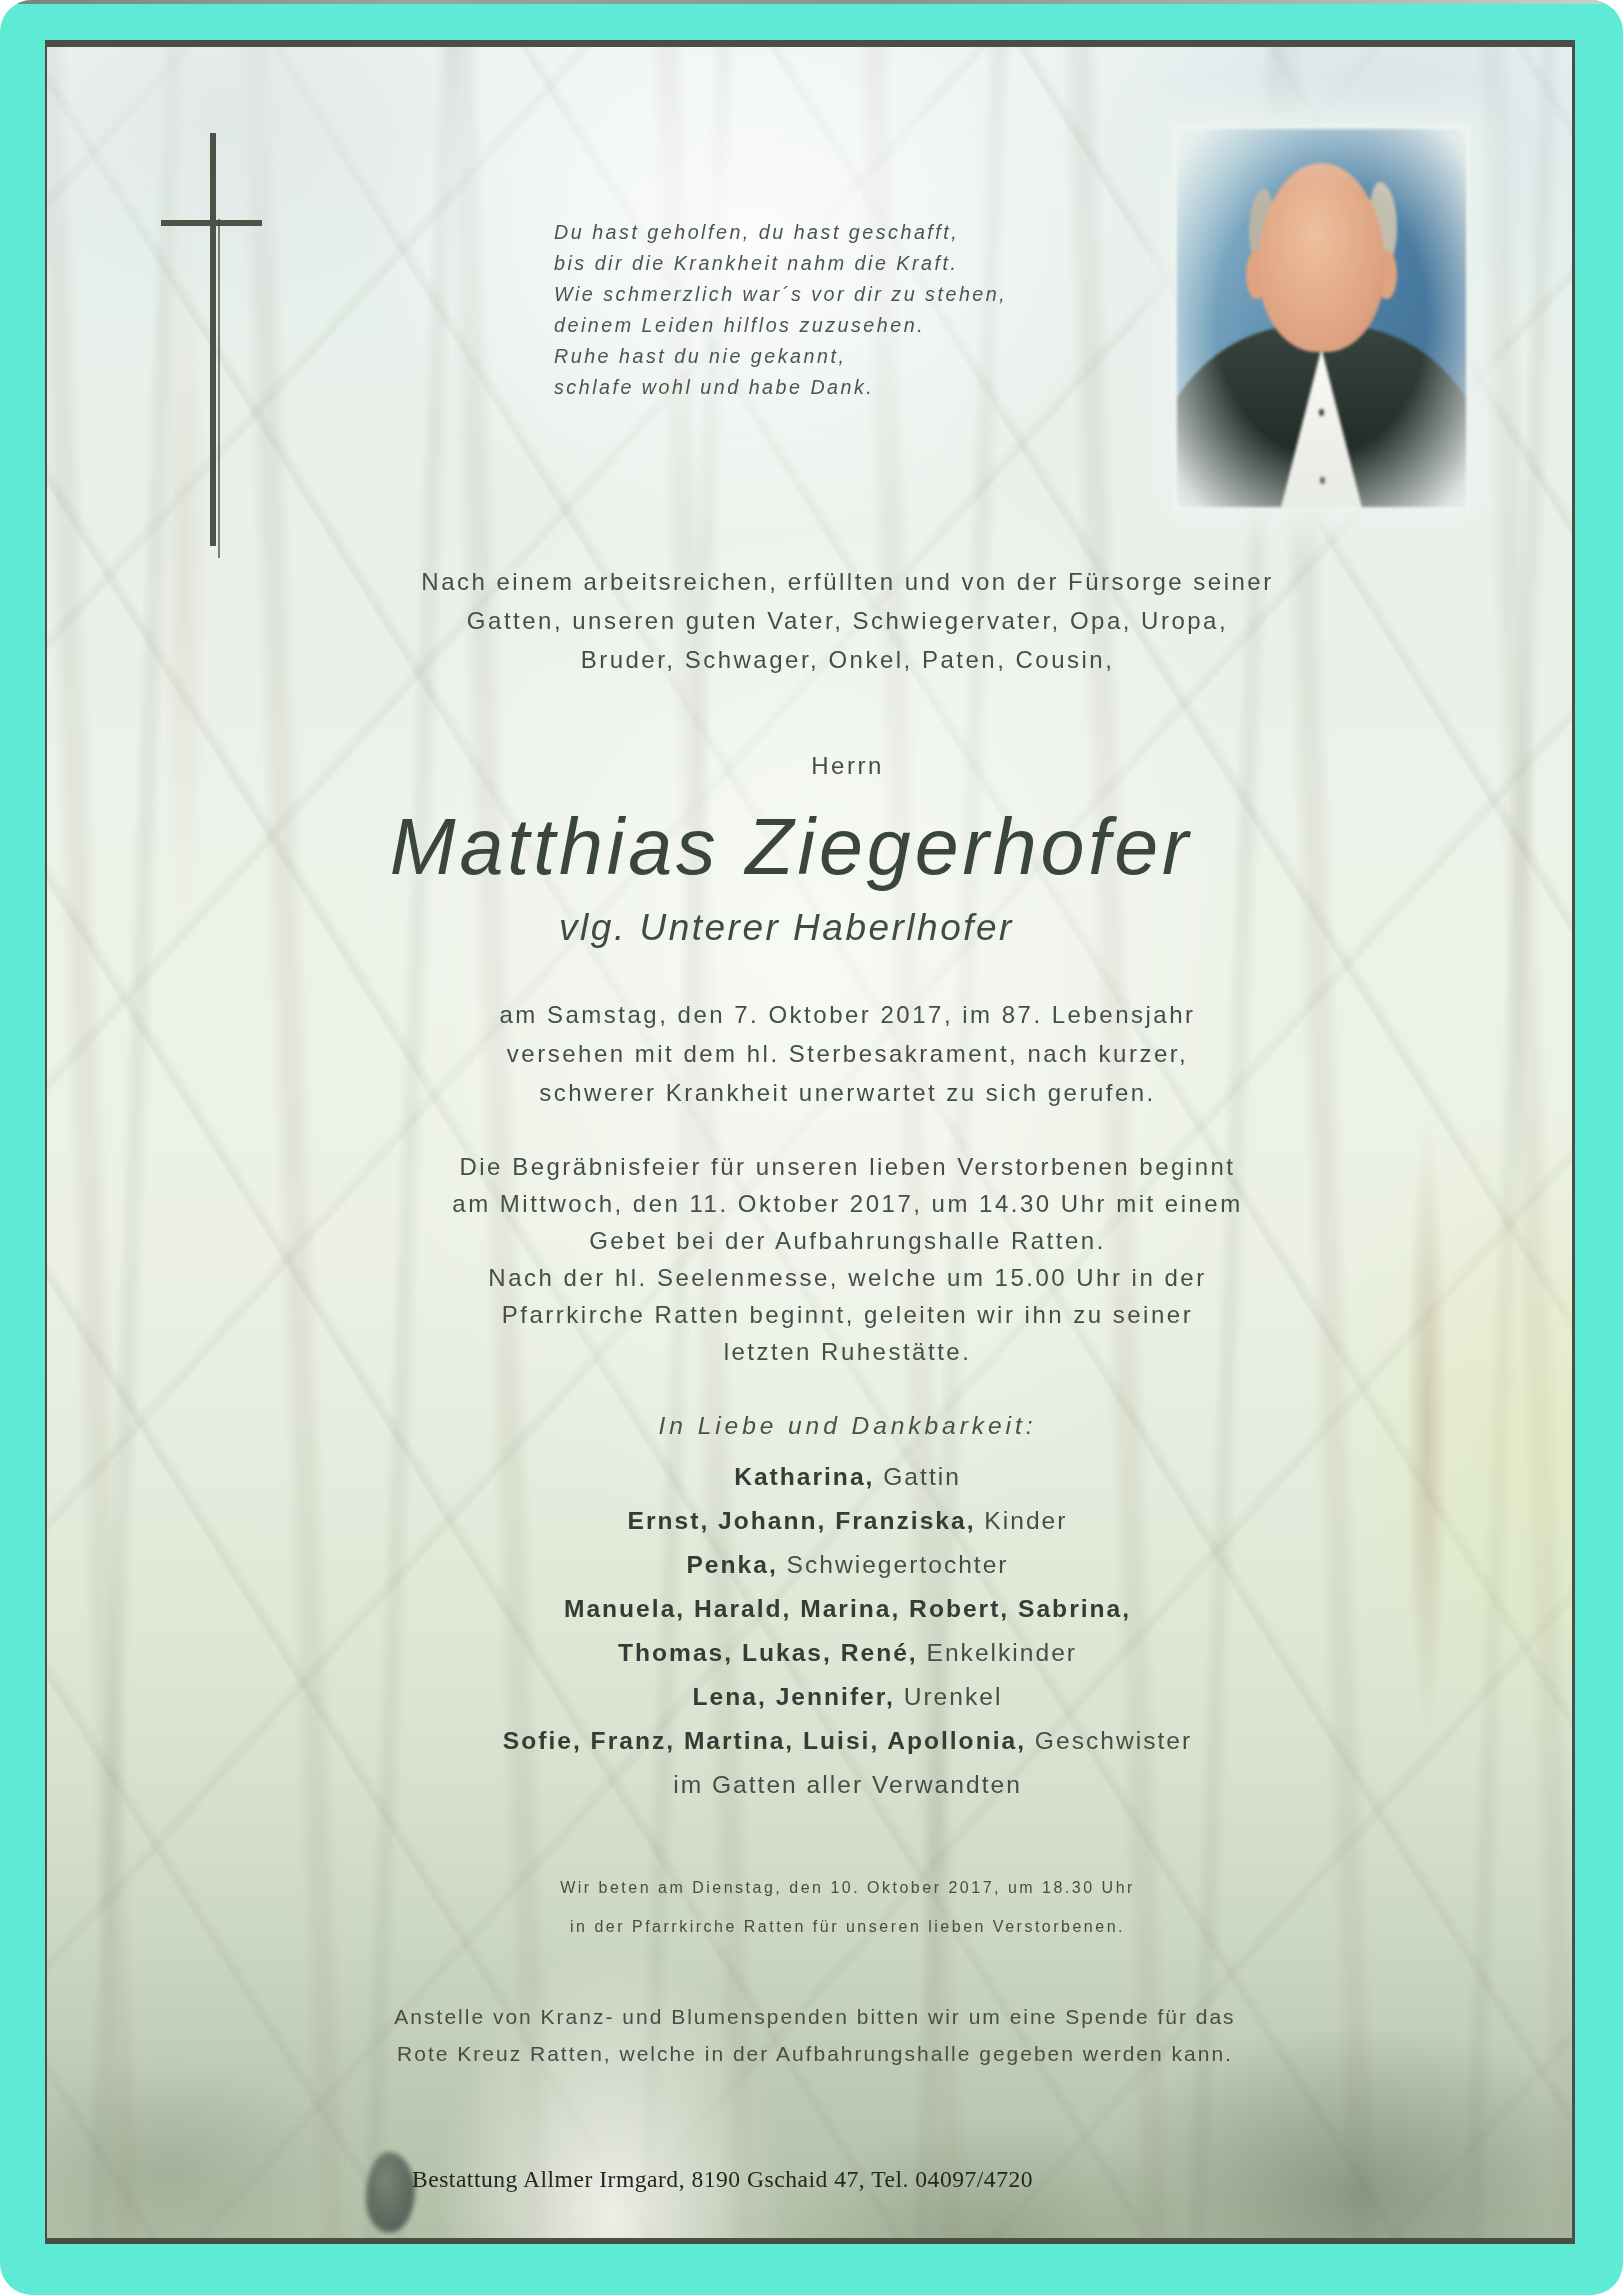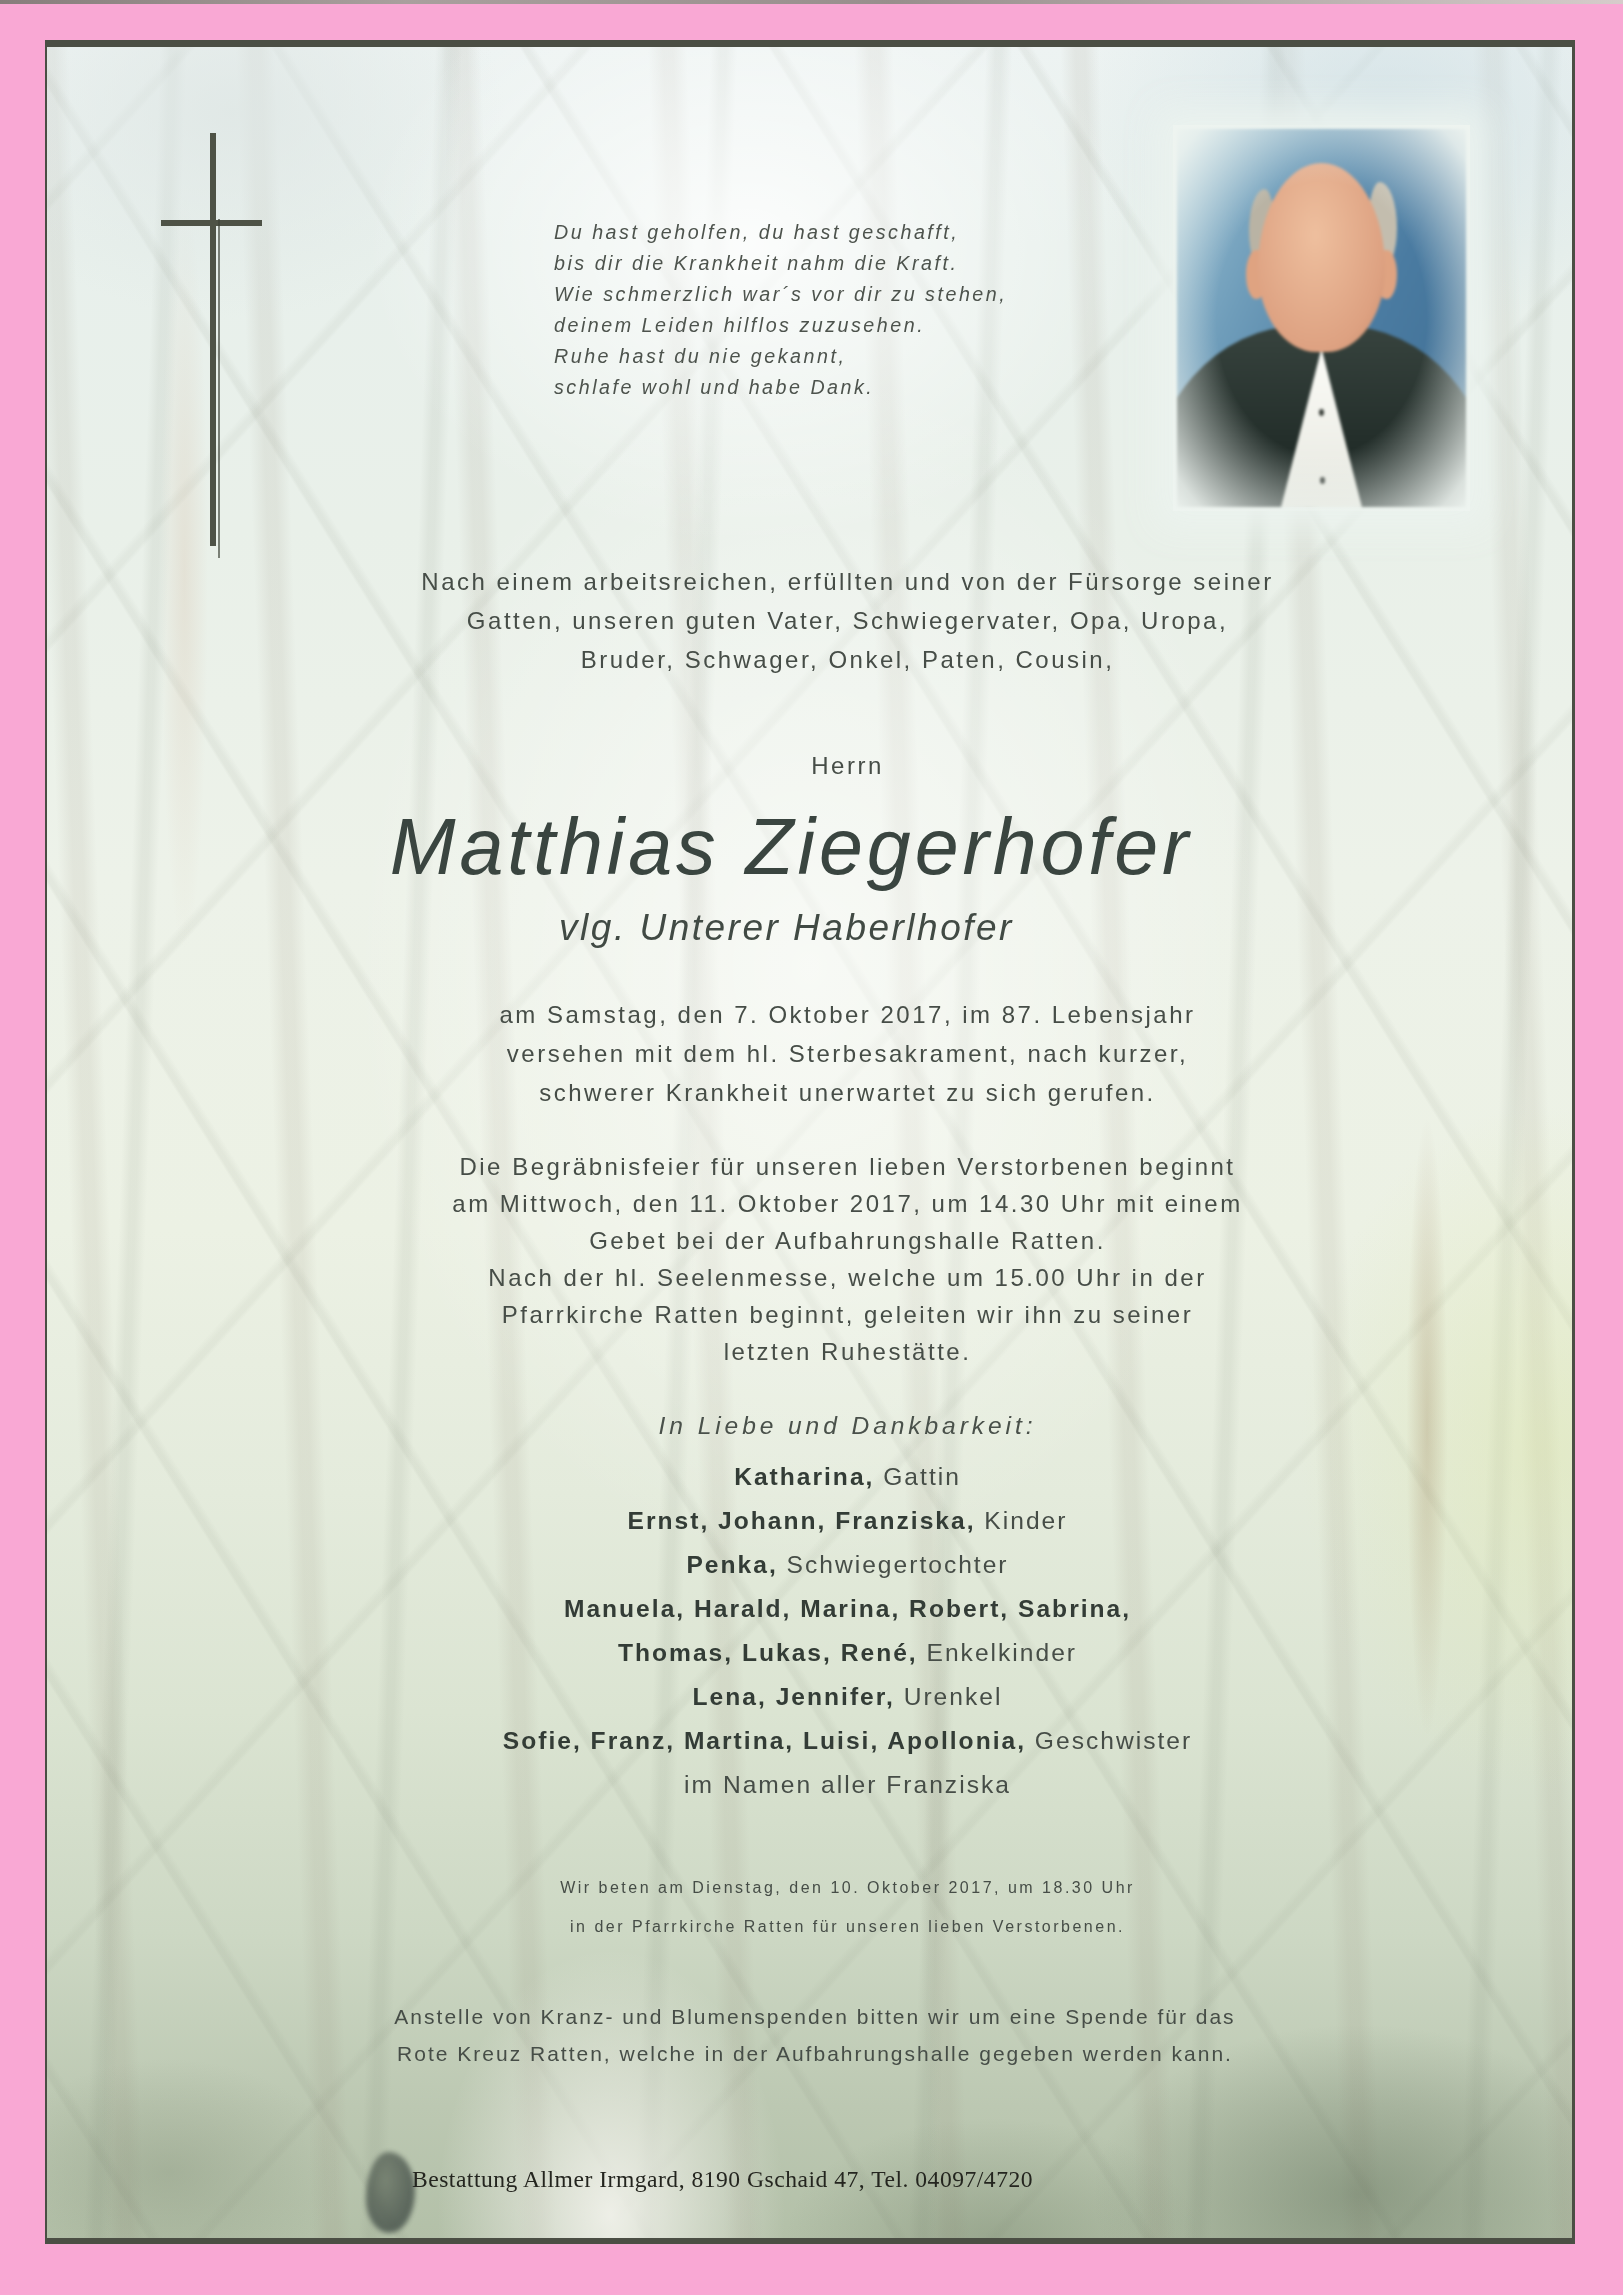--- a/index.html
+++ b/index.html
@@ -1,21 +1,22 @@
 <!DOCTYPE html>
 <html style="font-size:7.9px"><head>
 <meta charset="utf-8">
 <style>
   html,body{margin:0;padding:0;background:#ffffff;}
   .page{
     position:relative;
     width:1623px;height:2295px;
-    background:#f9a8d4;
+    background:#5eead4;
     font-family:"Liberation Sans",sans-serif;
     overflow:hidden;
+    border-radius:32px;
   }
   .scan-top-edge{
     position:absolute;left:0;top:0;width:1623px;height:3.9px;
     background:linear-gradient(90deg,#73766c,#9b9e94 25%,#878a80 55%,#b7b9b0 85%,#d0d2c9);
     opacity:.85;
   }
   
   .card{
     position:absolute;left:45px;top:40px;width:1530px;height:2204px;
     box-sizing:border-box;
@@ -162,21 +163,21 @@
   <div class="txt center gratitude">In Liebe und Dankbarkeit:</div>
 
   <div class="txt center family">
     <div class="fam-row"><span class="fam-bold">Katharina,</span><span> Gattin</span></div>
     <div class="fam-row"><span class="fam-bold">Ernst, Johann, Franziska,</span><span> Kinder</span></div>
     <div class="fam-row"><span class="fam-bold">Penka,</span><span> Schwiegertochter</span></div>
     <div class="fam-row"><span class="fam-bold">Manuela, Harald, Marina, Robert, Sabrina,</span><span></span></div>
     <div class="fam-row"><span class="fam-bold">Thomas, Lukas, René,</span><span> Enkelkinder</span></div>
     <div class="fam-row"><span class="fam-bold">Lena, Jennifer,</span><span> Urenkel</span></div>
     <div class="fam-row"><span class="fam-bold">Sofie, Franz, Martina, Luisi, Apollonia,</span><span> Geschwister</span></div>
-    <div class="fam-row"><span class="fam-bold"></span><span>im Namen aller Franziska</span></div>
+    <div class="fam-row"><span class="fam-bold"></span><span>im Gatten aller Verwandten</span></div>
   </div>
 
   <div class="txt center prayer">
     <div>Wir beten am Dienstag, den 10. Oktober 2017, um 18.30 Uhr</div>
     <div>in der Pfarrkirche Ratten für unseren lieben Verstorbenen.</div>
   </div>
 
   <div class="txt donation">
     <div>Anstelle von Kranz- und Blumenspenden bitten wir um eine Spende für das</div>
     <div>Rote Kreuz Ratten, welche in der Aufbahrungshalle gegeben werden kann.</div>

